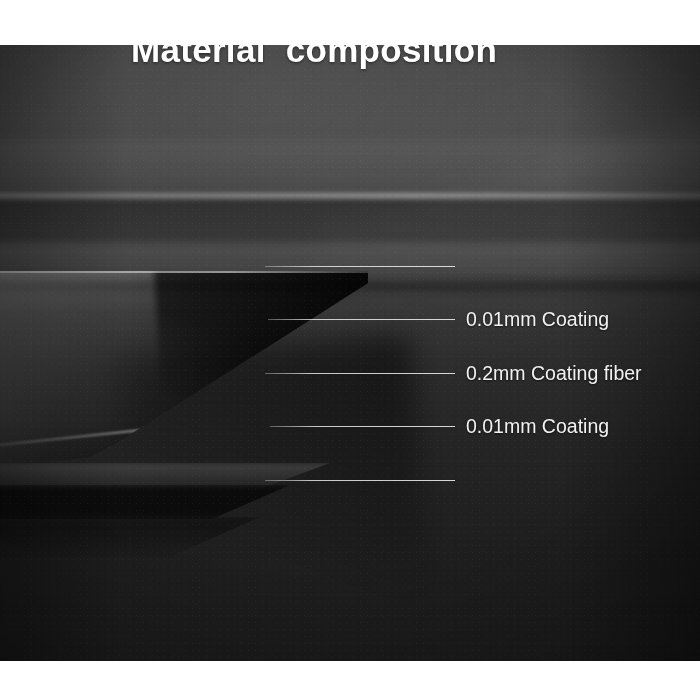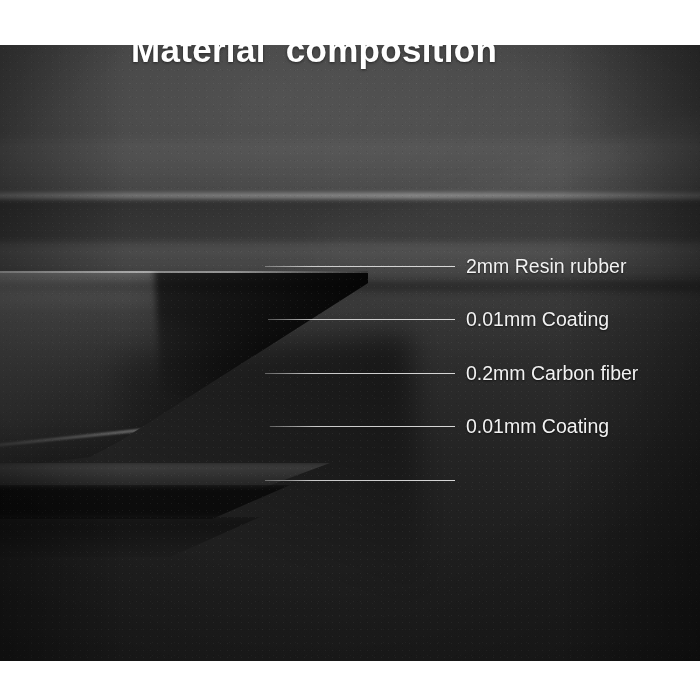--- a/index.html
+++ b/index.html
@@ -168,29 +168,28 @@
 
     <div class="bg-noise"></div>
     <div class="bg-vignette"></div>
   </div>
 
   <div id="title">Material  composition</div>
 
   <div id="callouts">
       <div class="callout" style="left: 0px; top: 255px; width: 700px;">
         <div class="leader" style="left: 265px; width: 190px;"></div>
-        <div class="calabel" style="left: 466px;">2mm Resin rubber</div>
       </div>
       <div class="callout" style="left: 0px; top: 308px; width: 700px;">
         <div class="leader" style="left: 268px; width: 187px;"></div>
         <div class="calabel" style="left: 466px;">0.01mm Coating</div>
       </div>
       <div class="callout" style="left: 0px; top: 362px; width: 700px;">
         <div class="leader" style="left: 265px; width: 190px;"></div>
-        <div class="calabel" style="left: 466px;">0.2mm Carbon fiber</div>
+        <div class="calabel" style="left: 466px;">0.2mm Coating fiber</div>
       </div>
       <div class="callout" style="left: 0px; top: 415px; width: 700px;">
         <div class="leader" style="left: 270px; width: 185px;"></div>
         <div class="calabel" style="left: 466px;">0.01mm Coating</div>
       </div>
       <div class="callout" style="left: 0px; top: 469px; width: 700px;">
         <div class="leader" style="left: 265px; width: 190px;"></div>
       </div>
     </div>
 

